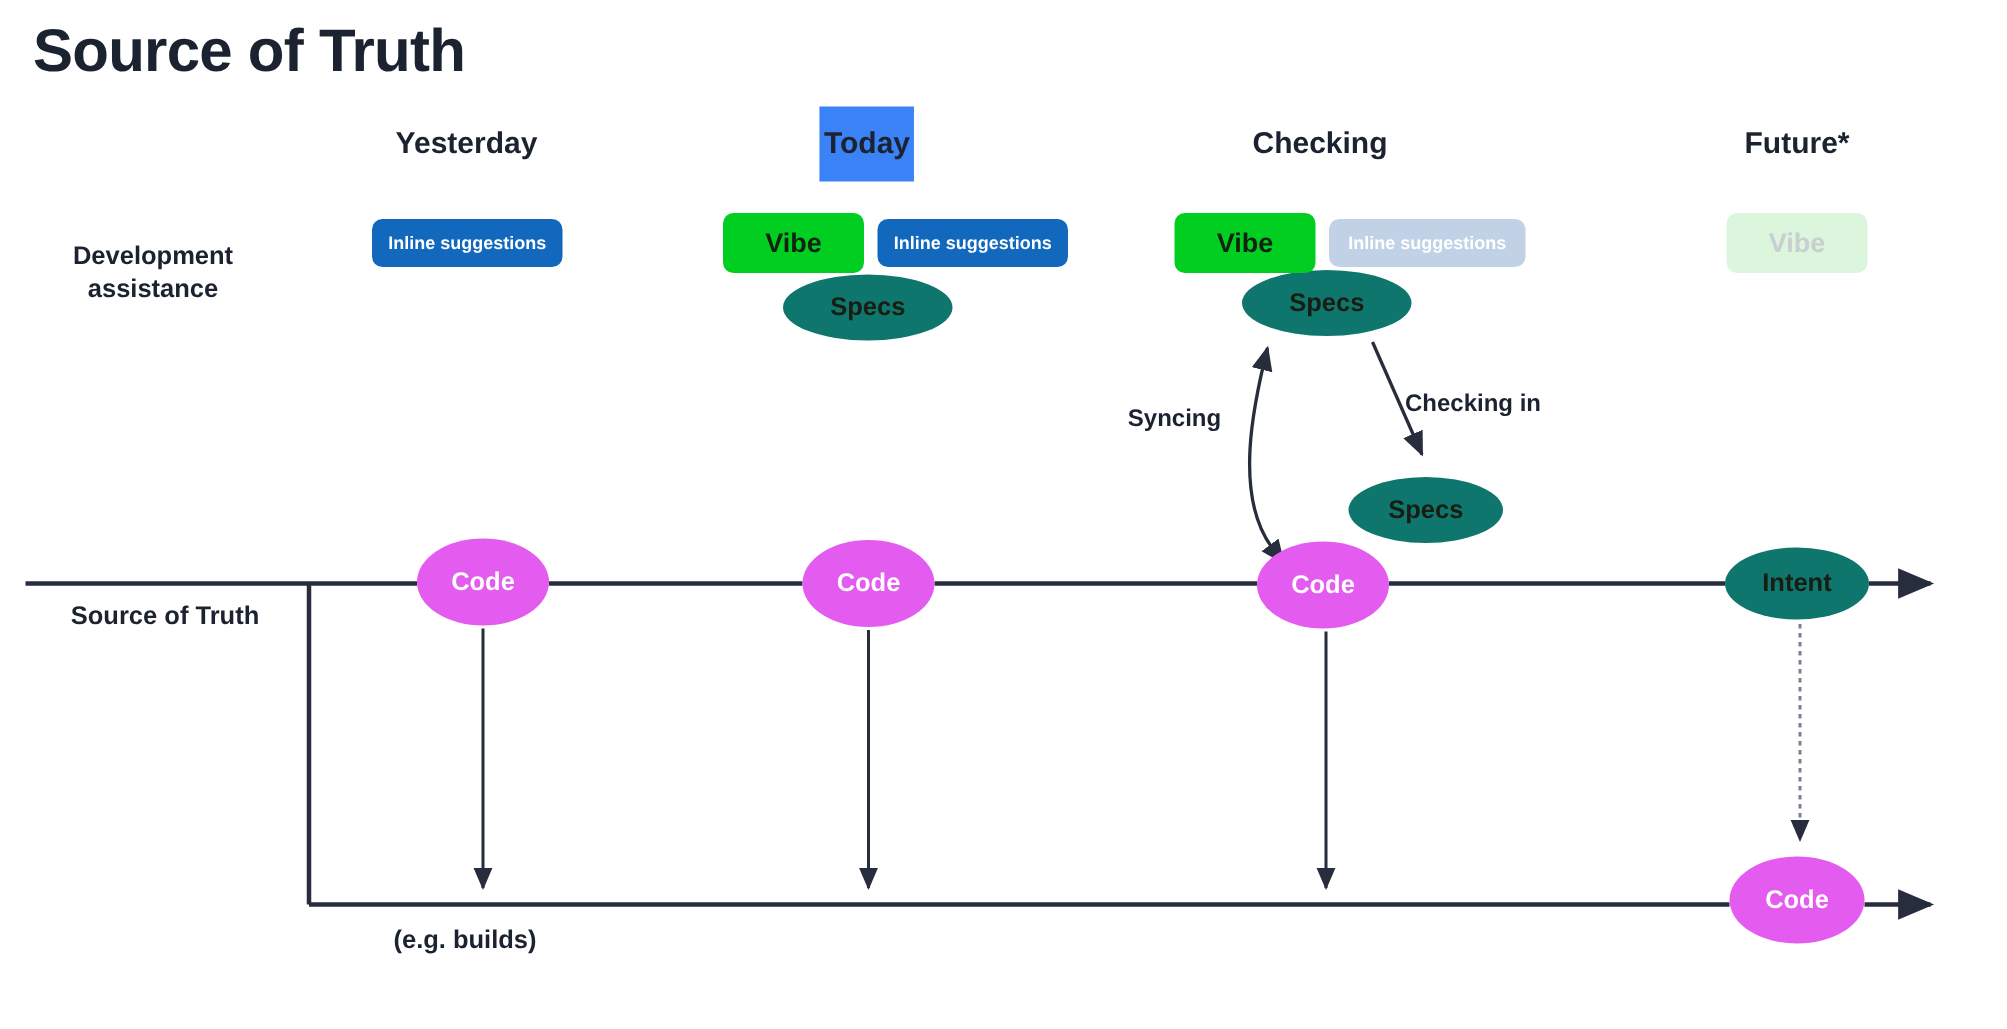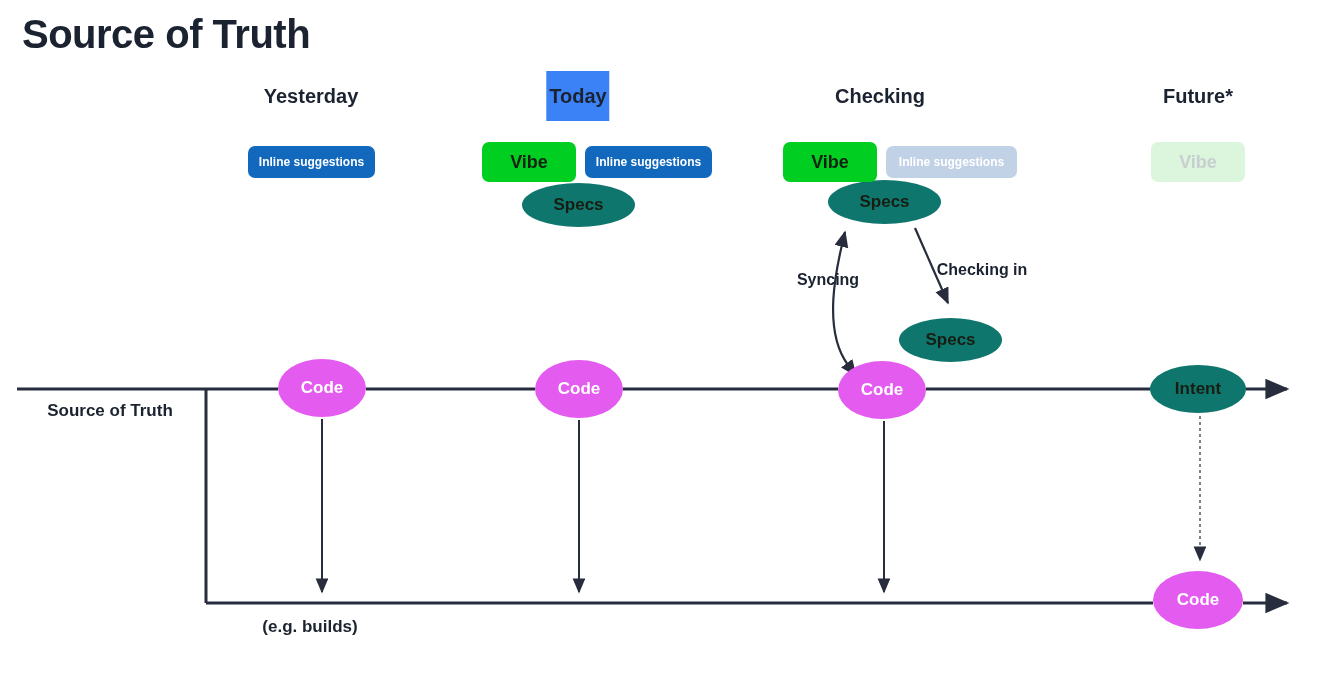--- a/index.html
+++ b/index.html
@@ -171,20 +171,24 @@
   <div class="abs col-header" style="left:578px; top:85px;">
     <span class="hl">Today</span>
   </div>
   <div class="abs col-header" style="left:880px; top:85px;">
     <span>Checking</span>
   </div>
   <div class="abs col-header" style="left:1198px; top:85px;">
     <span>Future*</span>
   </div>
 
+  <div class="abs row-label" style="left:102px; top:160px;">
+    <div>Development</div>
+    <div>assistance</div>
+  </div>
 
   <div class="abs row-label" style="left:110px; top:400px;">
     <div>Source of Truth</div>
   </div>
 
   <div class="abs row-label" style="left:310px; top:616px;">
     <div>(e.g. builds)</div>
   </div>
 
   <div class="abs pill pill-blue" style="left:248px; top:146px; width:127px; height:32px;">Inline suggestions</div>
@@ -198,21 +202,21 @@
   <div class="abs ellipse ell-orange" style="left:828px; top:180px; width:113px; height:44px;">Specs</div>
 
   <div class="abs pill pill-green" style="left:783px; top:142px; width:94px; height:40px;">Vibe</div>
 
   <div class="abs pill pill-blue-faded" style="left:886px; top:146px; width:131px; height:32px;">Inline suggestions</div>
 
   <div class="abs ellipse ell-orange" style="left:899px; top:318px; width:103px; height:44px;">Specs</div>
 
   <div class="abs pill pill-green-faded" style="left:1151px; top:142px; width:94px; height:40px;">Vibe</div>
 
-  <div class="abs edge-label" style="left:828px; top:271px;">Syncing</div>
+  <div class="abs edge-label" style="left:783px; top:271px;">Syncing</div>
 
   <div class="abs edge-label" style="left:982px; top:261px;">Checking in</div>
 
   <div class="abs ellipse ell-magenta2" style="left:278px; top:359px; width:88px; height:58px; color:#ffffff;">Code</div>
 
   <div class="abs ellipse ell-magenta2" style="left:535px; top:360px; width:88px; height:58px; color:#ffffff;">Code</div>
 
   <div class="abs ellipse ell-magenta2" style="left:838px; top:361px; width:88px; height:58px; color:#ffffff;">Code</div>
 
   <div class="abs ellipse ell-orange" style="left:1150px; top:365px; width:96px; height:48px;">Intent</div>

